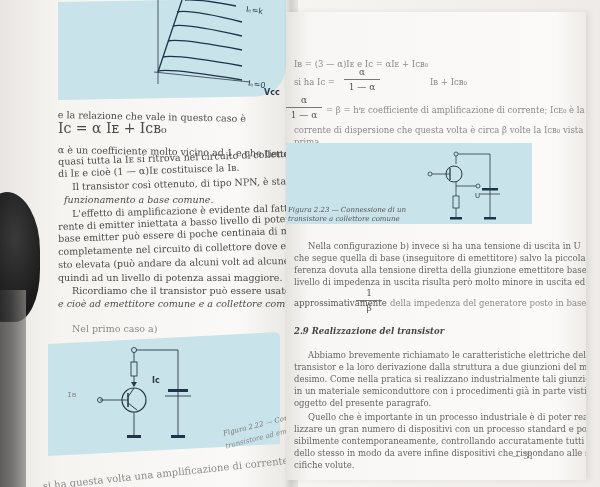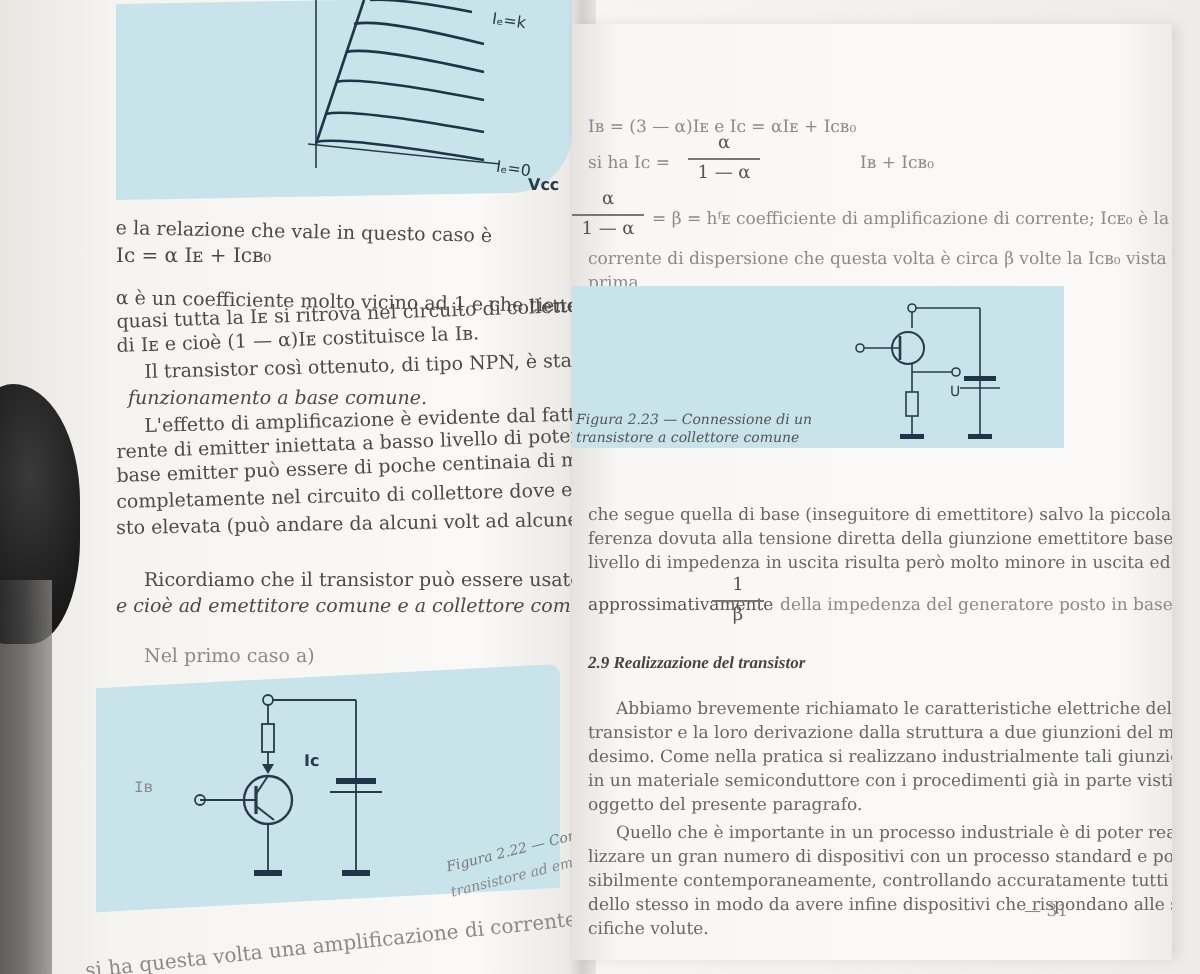--- a/index.html
+++ b/index.html
@@ -22,21 +22,21 @@
     }
     .gutter { position: absolute; left: 284px; top: 0; width: 14px; height: 487px;
       background: linear-gradient(90deg, rgba(0,0,0,0.0), rgba(0,0,0,0.10), rgba(0,0,0,0.0)); }
 
     .figure-box { position: absolute; background: #c8e3ea; }
 
     .txt { position: absolute; font-size: 9.5px; line-height: 13.4px; white-space: nowrap; color: #4a4a4a; }
     .txt.small { font-size: 8px; }
     .txt.faded { color: #8a8a8a; }
     .txt.italic { font-style: italic; }
-    .txt.bold { font-weight: bold; color: #3a3a3a; font-family: Liberation Serif, serif; }
+    .txt.bold { font-weight: bold; color: #3a3a3a; }
     .caption { position: absolute; font-size: 7px; line-height: 9px; font-style: italic; color: #555; white-space: nowrap; }
 
     .left-text { transform-origin: left top; }
 
     .glove {
       position: absolute; left: -22px; top: 192px; width: 62px; height: 130px;
       background: radial-gradient(ellipse at 60% 35%, #3a3a3a 0%, #1d1d1d 55%, #0e0e0e 100%);
       border-radius: 46% 54% 40% 40% / 45% 45% 40% 40%;
     }
     .glove2 {
@@ -67,31 +67,32 @@
     <path d="M168 41 Q180 38 242 50" stroke="#1f3448" stroke-width="1.3" fill="none"></path>
     <path d="M173 26 Q185 23 242 36" stroke="#1f3448" stroke-width="1.3" fill="none"></path>
     <path d="M177 12 Q190 9 242 22" stroke="#1f3448" stroke-width="1.3" fill="none"></path>
     <path d="M185 0 Q200 -1 236 6" stroke="#1f3448" stroke-width="1.3" fill="none"></path>
   </svg>
   <div class="txt small" style="left:246px; top:4px; font-family:'DejaVu Sans',sans-serif; color:#2a3a48; transform:rotate(8deg);">Iₑ=k</div>
   <div class="txt small" style="left:248px; top:78px; font-family:'DejaVu Sans',sans-serif; color:#2a3a48; transform:rotate(8deg);">Iₑ=0</div>
   <div class="txt small" style="left:232px; top:86px; font-family:'DejaVu Sans',sans-serif; font-weight:bold; color:#2a3a48;margin-left:32px;">Vcc</div>
 
   <div class="txt left-text" style="left:58px; top:108px; transform:rotate(1.2deg);">e la relazione che vale in questo caso è</div>
-  <div class="txt left-text" style="left:58px; top:122px; font-size:10px;">Iᴄ = α Iᴇ + Iᴄʙ₀</div>
+  <div class="txt left-text" style="left:58px; top:122px; font-size:14px;">Iᴄ = α Iᴇ + Iᴄʙ₀</div>
   <div class="txt left-text" style="left:58px; top:143px; transform:rotate(1deg);">α è un coefficiente molto vicino ad 1 e che tiene conto di</div>
   <div class="txt left-text" style="left:58px; top:155px; transform:rotate(-2deg);">quasi tutta la Iᴇ si ritrova nel circuito di collettore. La corre</div>
   <div class="txt left-text" style="left:58px; top:167px; transform:rotate(-2deg);">di Iᴇ e cioè (1 — α)Iᴇ costituisce la Iʙ.</div>
   <div class="txt left-text" style="left:72px; top:180px; transform:rotate(-1.5deg);">Il transistor così ottenuto, di tipo NPN, è stato uti</div>
   <div class="txt left-text italic" style="left:64px; top:193px;">funzionamento a base comune.</div>
   <div class="txt left-text" style="left:72px; top:207px; transform:rotate(-1.5deg);">L'effetto di amplificazione è evidente dal fatto che la cor</div>
   <div class="txt left-text" style="left:58px; top:220px; transform:rotate(-2deg);">rente di emitter iniettata a basso livello di potenza (la tens</div>
   <div class="txt left-text" style="left:58px; top:232px; transform:rotate(-2deg);">base emitter può essere di poche centinaia di millivolt) si</div>
   <div class="txt left-text" style="left:58px; top:245px; transform:rotate(-1.5deg);">completamente nel circuito di collettore dove esiste una ten</div>
   <div class="txt left-text" style="left:58px; top:258px; transform:rotate(-1deg);">sto elevata (può andare da alcuni volt ad alcune decine</div>
+  <div class="txt left-text" style="left:58px; top:271px;">quindi ad un livello di potenza assai maggiore.</div>
   <div class="txt left-text" style="left:72px; top:284px;">Ricordiamo che il transistor può essere usato in due</div>
   <div class="txt left-text italic" style="left:58px; top:297px;">e cioè ad emettitore comune e a collettore comune.</div>
   <div class="txt left-text faded" style="left:72px; top:322px;">Nel primo caso a)</div>
 
   <div class="figure-box" style="left:48px; top:338px; width:232px; height:112px; transform:skewY(-3deg); border-radius:0 6px 0 0;"></div>
   <svg style="left:0; top:0;" width="300" height="487">
     <circle cx="134" cy="350" r="2.5" fill="none" stroke="#2a3a48" stroke-width="0.9"></circle>
     <line x1="136" y1="350" x2="178" y2="350" stroke="#2a3a48" stroke-width="0.9"></line>
     <line x1="178" y1="350" x2="178" y2="436" stroke="#2a3a48" stroke-width="0.9"></line>
     <line x1="134" y1="352" x2="134" y2="362" stroke="#2a3a48" stroke-width="0.9"></line>
@@ -160,20 +161,21 @@
     <line x1="170" y1="196" x2="170" y2="206" stroke="#2a3a48" stroke-width="0.8"></line>
     <rect x="164" y="205" width="12" height="2.5" fill="#1f3448"></rect>
     <rect x="196" y="176" width="16" height="2.5" fill="#1f3448"></rect>
     <line x1="194" y1="182" x2="214" y2="182" stroke="#2a3a48" stroke-width="0.8"></line>
     <rect x="198" y="205" width="12" height="2.5" fill="#1f3448"></rect>
   </svg>
   <div class="txt small" style="left:189px; top:178px; font-family:'DejaVu Sans',sans-serif; font-size:7px; color:#2a3a48;">U</div>
   <div class="caption" style="left:2px; top:194px;">Figura 2.23 — Connessione di un</div>
   <div class="caption" style="left:2px; top:203px;">transistore a collettore comune</div>
 
+  <div class="txt" style="left:22px; top:228px; font-size:8.5px; color:#666;">Nella configurazione b) invece si ha una tensione di uscita in U</div>
   <div class="txt" style="left:8px; top:240px; font-size:8.5px; color:#666;">che segue quella di base (inseguitore di emettitore) salvo la piccola dif-</div>
   <div class="txt" style="left:8px; top:252px; font-size:8.5px; color:#666;">ferenza dovuta alla tensione diretta della giunzione emettitore base. Il</div>
   <div class="txt" style="left:8px; top:285px; font-size:8.5px; color:#555;">approssimativamente</div>
 
   <div class="txt" style="left:8px; top:264px; font-size:8.5px; color:#666;">livello di impedenza in uscita risulta però molto minore in uscita ed</div>
   <div class="frac" style="left:70px; top:276px;">
     <span>1</span>
     <span class="bar" style="width:26px;"></span>
     <span>β</span>
   </div>

